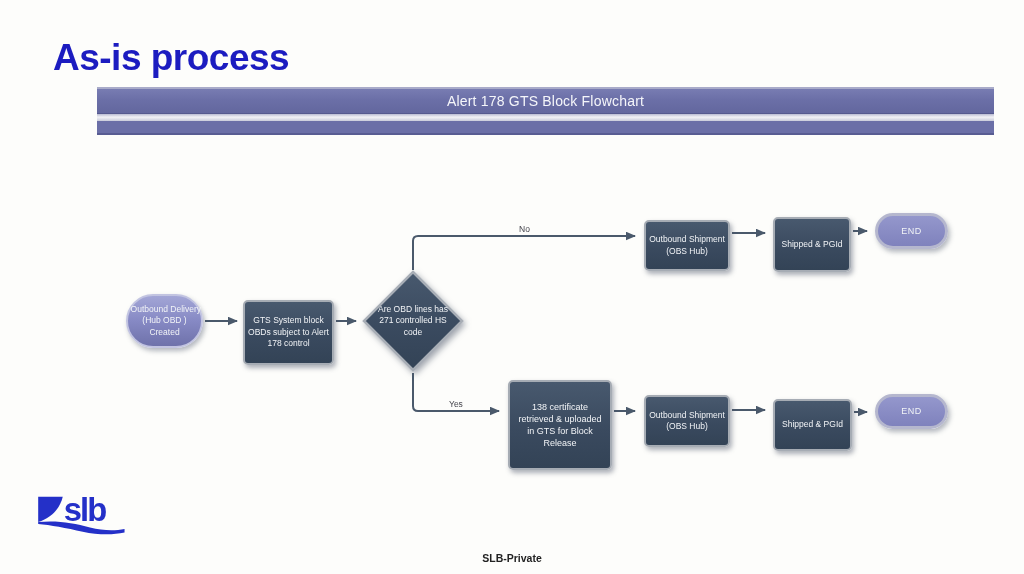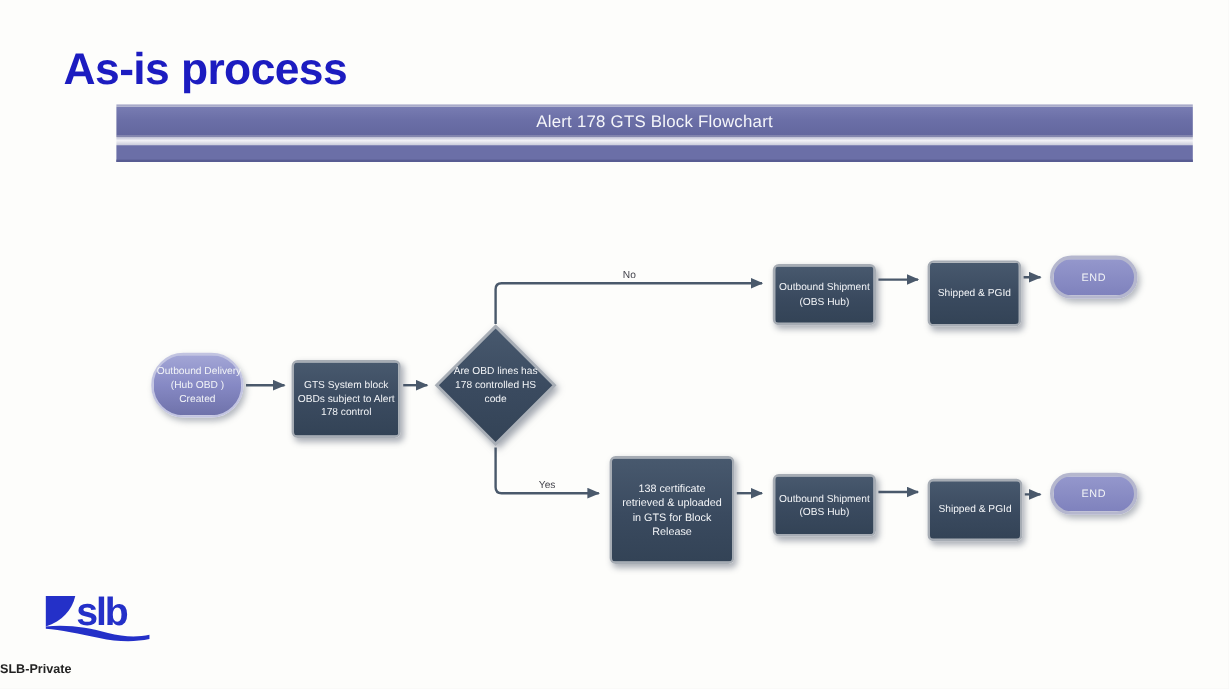--- a/index.html
+++ b/index.html
@@ -76,21 +76,21 @@
   .connectors{position:absolute; inset:0; width:1024px; height:574px; pointer-events:none;}
   .connectors path{stroke:var(--connector,#4a596b); stroke-width:2; fill:none;}
   .branch-label{
     position:absolute; font-size:8.5px; color:#44444c;padding-left:12px;
   }
   .label-no{left:507px; top:224px;}
   .label-yes{left:437px; top:399px;}
   
   .logo{position:absolute; left:30px; top:487px; width:100px; height:52px;}
   .footer{
-    position:absolute; left:0; right:0; top:552px; 
+    position:absolute; left:0; right:0; top:552px; text-align:center;
     font-size:10.5px; font-weight:600; color:var(--footer-text,#222222);
   }
 </style>
 </head>
 <body>
 
 <div class="slide">
 
   <h1 class="title">As-is process</h1>
 
@@ -137,21 +137,21 @@
         <linearGradient id="gradD" x1="0" y1="0" x2="0" y2="1">
           <stop offset="0" stop-color="#48596e"></stop>
           <stop offset="0.55" stop-color="#3a4a5f"></stop>
           <stop offset="1" stop-color="#334356"></stop>
         </linearGradient>
       </defs>
       <polygon points="52,3 101,52 52,101 3,52" fill="url(#gradD)" stroke="#a8aeb6" stroke-width="2.5"></polygon>
     </svg>
     <div class="dtext">
       <span>Are OBD lines has</span>
-      <span>178 controlled HS</span>
+      <span>271 controlled HS</span>
       <span>code</span>
     </div>
   </div>
 
   <div class="node process n-obs-top">
     <span>Outbound Shipment</span>
     <span>(OBS Hub)</span>
   </div>
 
   <div class="node process n-shipped-top">

